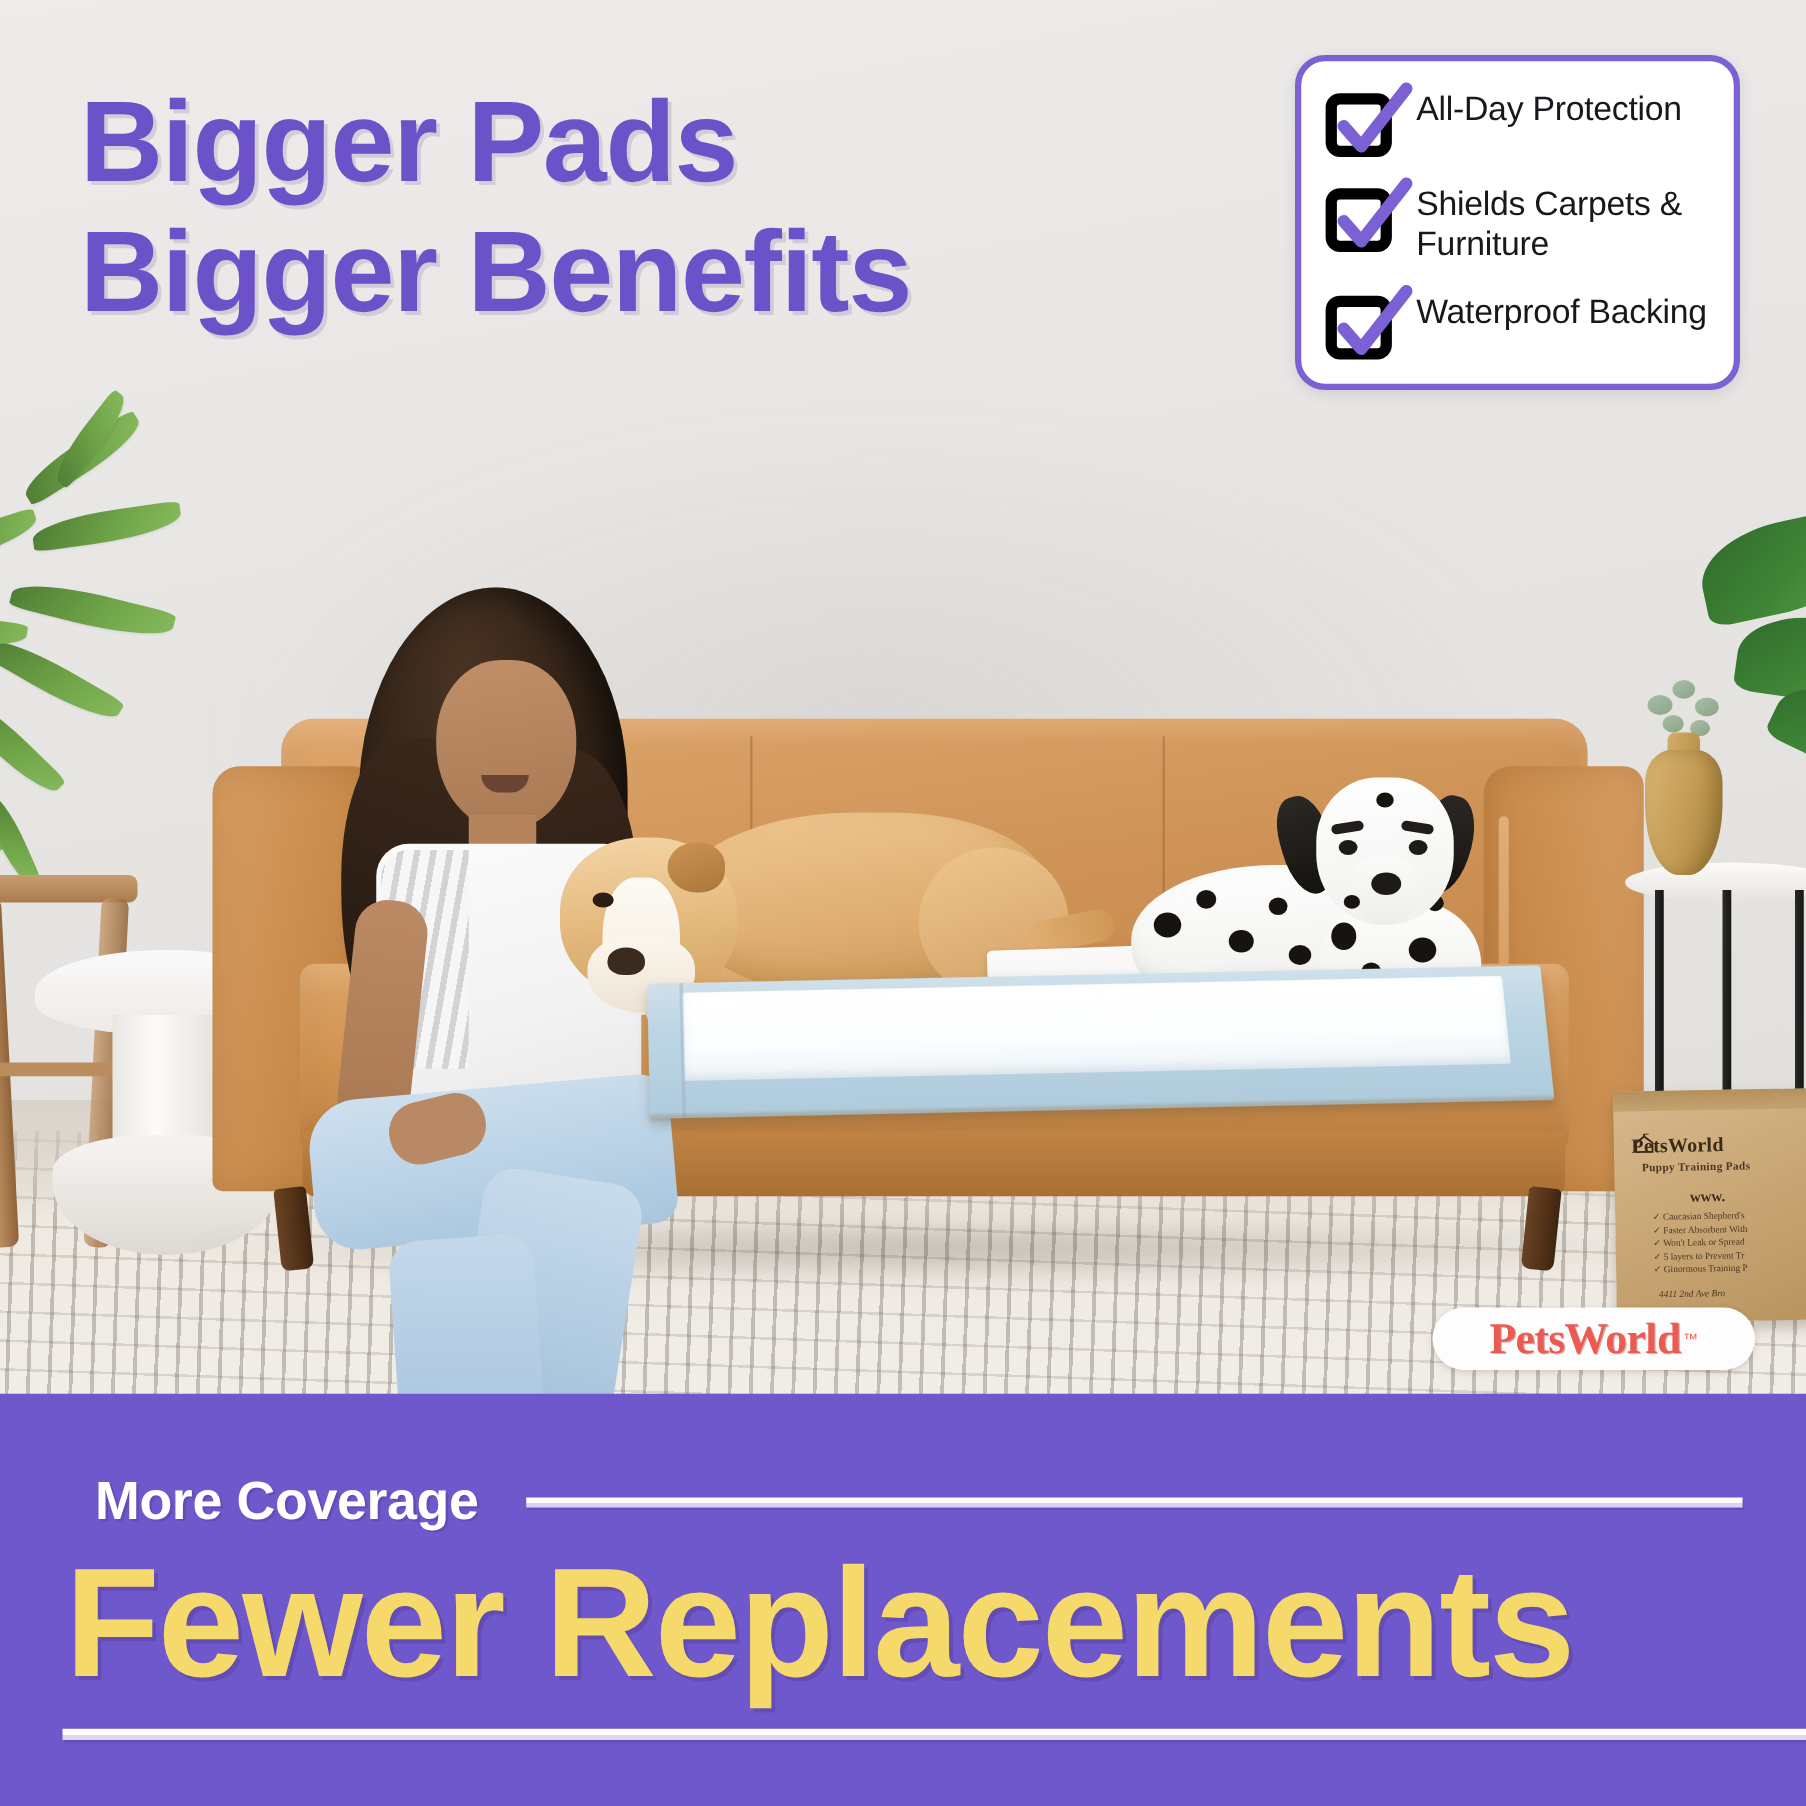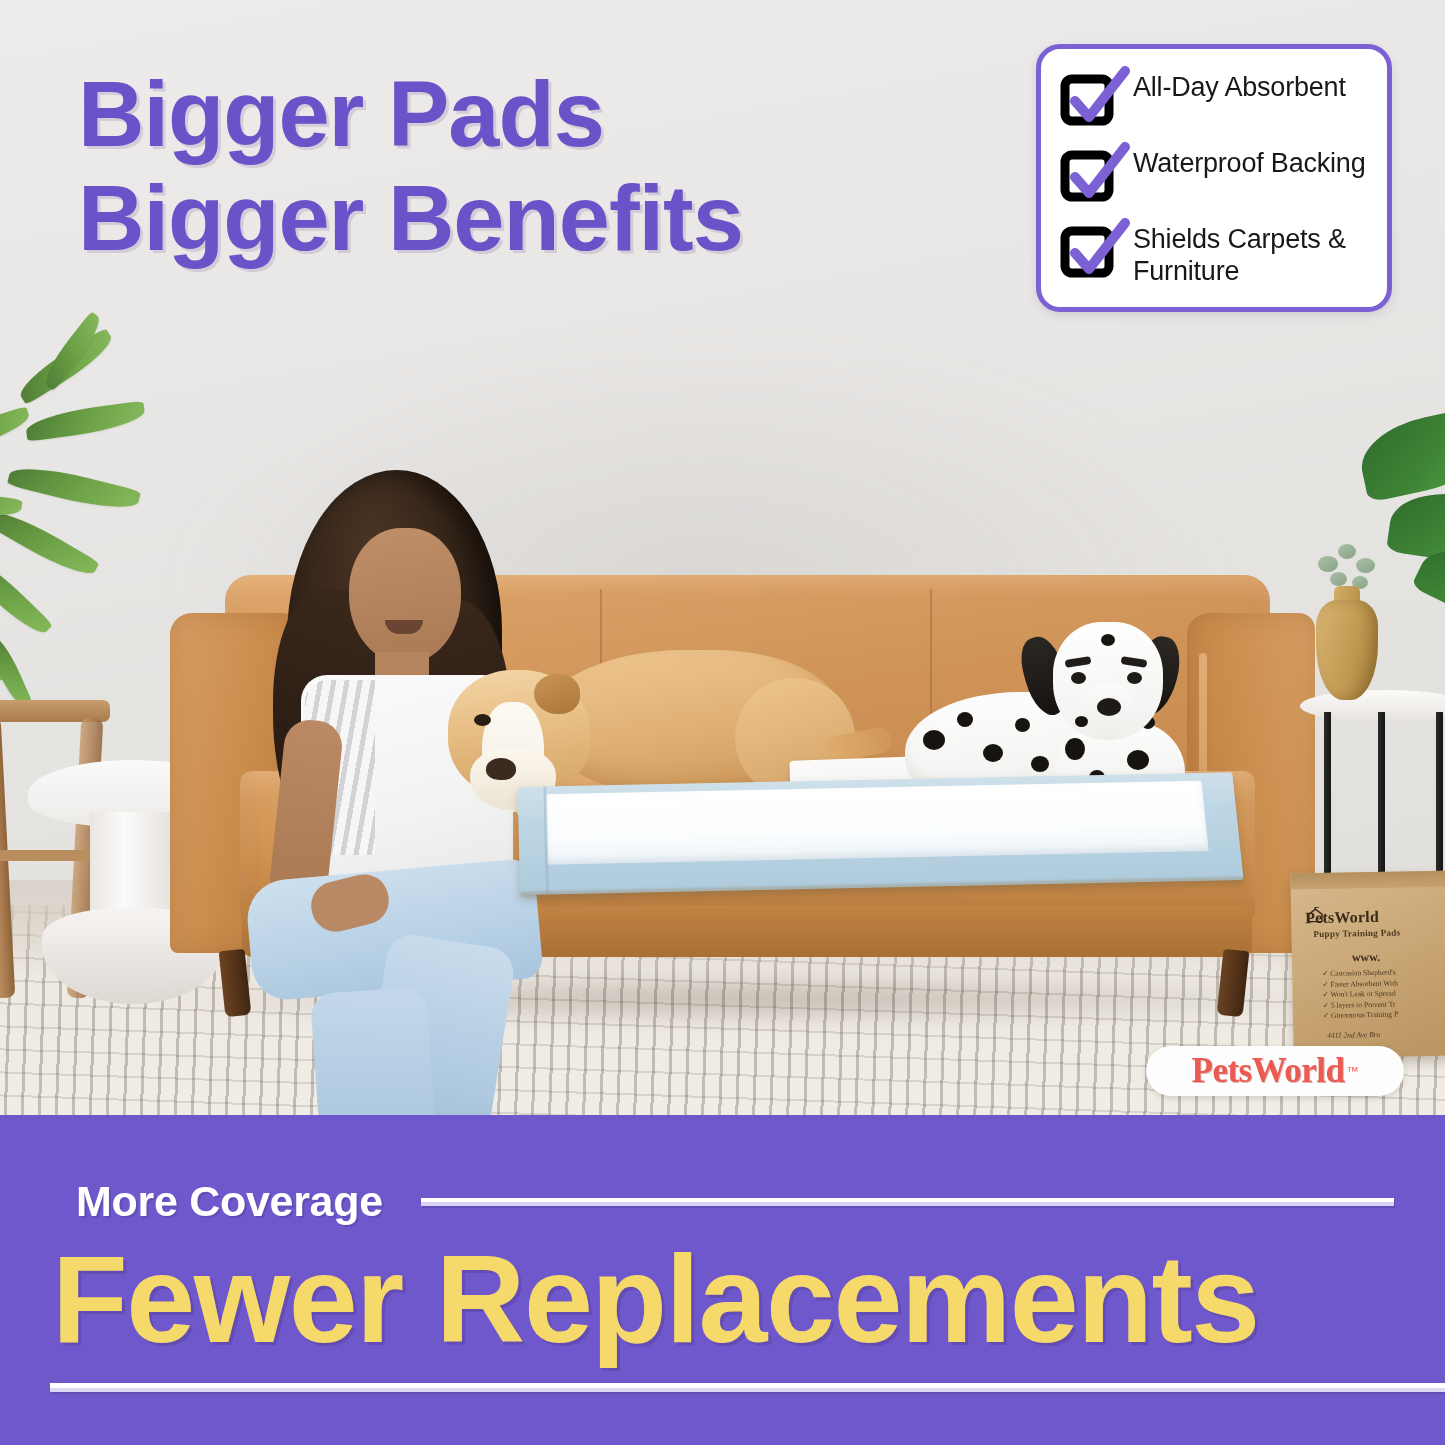--- a/index.html
+++ b/index.html
@@ -199,21 +199,21 @@
        font-weight:700;letter-spacing:.3px;}
   .box-www{position:absolute;left:60px;top:78px;color:#3d2c1a;font-size:12px;font-weight:700;
        font-family:"Liberation Serif",serif;}
   .box-bullets{position:absolute;left:30px;top:96px;width:150px;color:#4a3722;font-size:7.5px;line-height:10.5px;
        font-family:"Liberation Serif",serif;}
   .box-addr{position:absolute;left:34px;top:158px;color:#4a3722;font-size:7.5px;
        font-family:Liberation Serif, serif;font-style:italic;text-align:right;}
   .box-icon{position:absolute;left:16px;top:34px;width:18px;height:16px;}
 
   
-  .headline{position:absolute;left:78px;top:62px;width:900px;
+  .headline{position:absolute;left:64px;top:62px;width:900px;
        font-size:92px;line-height:104px;font-weight:700;color:#6b52c8;letter-spacing:-1px;
        text-shadow:3px 3px 0 rgba(150,140,180,.30);}
   .headline div{white-space:nowrap;}
 
   
   .card{position:absolute;left:1036px;top:44px;width:356px;
        background:#fff;border:5px solid #7b61d4;border-radius:24px;
        padding:22px 18px 20px 18px;box-sizing:border-box;
        box-shadow:0 3px 10px rgba(60,50,90,.14);}
   .crow{display:flex;align-items:flex-start;gap:16px;margin-bottom:22px;}
@@ -416,43 +416,43 @@
   <div class="card">
 
 
     <div class="crow">
       <div class="cbox">
         <svg viewBox="0 0 72 62">
           <rect x="6" y="14" width="44" height="42" rx="7" fill="none" stroke="#000" stroke-width="9"></rect>
           <path d="M16 36 L30 52 L66 6" fill="none" stroke="#7b61d4" stroke-width="10" stroke-linecap="round" stroke-linejoin="round"></path>
         </svg>
       </div>
-      <div class="clabel">All-Day Absorbent</div>
+      <div class="clabel">All-Day Protection</div>
+    </div>
+
+    <div class="crow">
+      <div class="cbox">
+        <svg viewBox="0 0 72 62">
+          <rect x="6" y="14" width="44" height="42" rx="7" fill="none" stroke="#000" stroke-width="9"></rect>
+          <path d="M16 36 L30 52 L66 6" fill="none" stroke="#7b61d4" stroke-width="10" stroke-linecap="round" stroke-linejoin="round"></path>
+        </svg>
+      </div>
+      <div class="clabel">Shields Carpets &amp; Furniture</div>
     </div>
 
     <div class="crow">
       <div class="cbox">
         <svg viewBox="0 0 72 62">
           <rect x="6" y="14" width="44" height="42" rx="7" fill="none" stroke="#000" stroke-width="9"></rect>
           <path d="M16 36 L30 52 L66 6" fill="none" stroke="#7b61d4" stroke-width="10" stroke-linecap="round" stroke-linejoin="round"></path>
         </svg>
       </div>
       <div class="clabel">Waterproof Backing</div>
     </div>
 
-    <div class="crow">
-      <div class="cbox">
-        <svg viewBox="0 0 72 62">
-          <rect x="6" y="14" width="44" height="42" rx="7" fill="none" stroke="#000" stroke-width="9"></rect>
-          <path d="M16 36 L30 52 L66 6" fill="none" stroke="#7b61d4" stroke-width="10" stroke-linecap="round" stroke-linejoin="round"></path>
-        </svg>
-      </div>
-      <div class="clabel">Shields Carpets &amp; Furniture</div>
-    </div>
-
   </div>
 
   <div class="logo">
     <span class="logo-text">PetsWorld</span>
     <span class="logo-tm">™</span>
   </div>
 
   <div class="banner">
     <div class="b-top">
       <div class="b-more">More Coverage</div>

